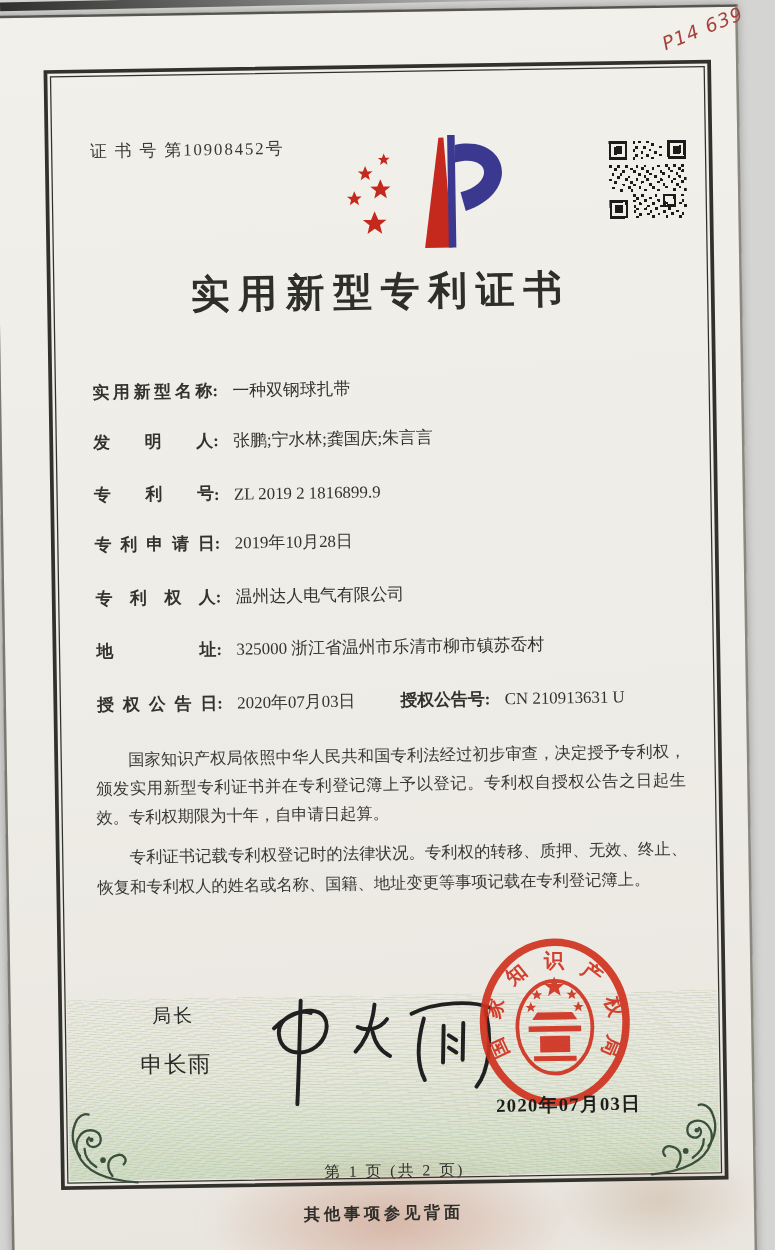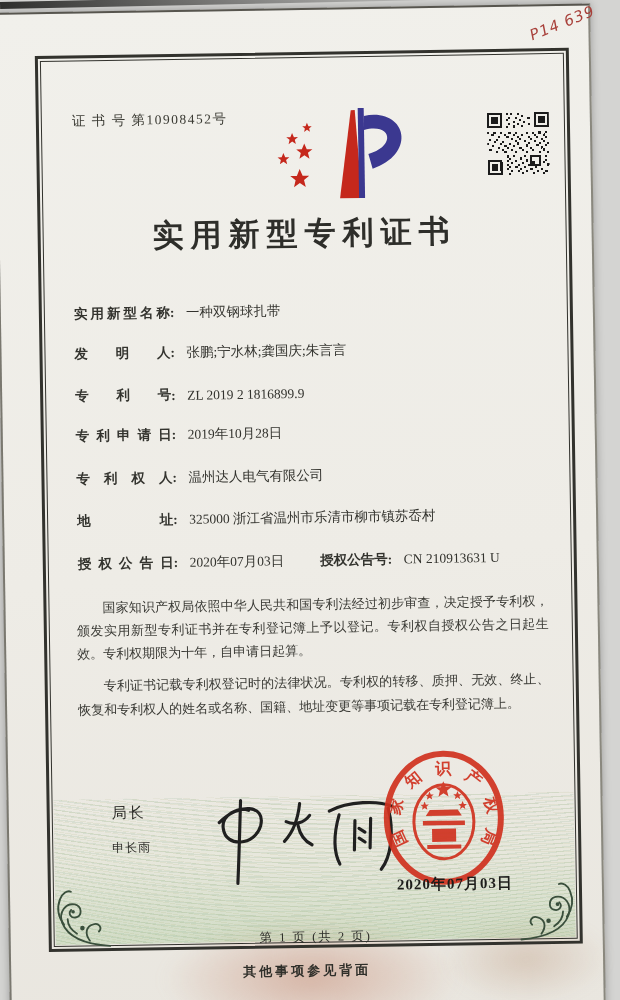--- a/index.html
+++ b/index.html
@@ -43,22 +43,22 @@
   .r1{top:247px}.r2{top:287px}.r3{top:329px}.r4{top:369px}.r5{top:412px}.r6{top:454px}.r7{top:497px}
   .flabel{display:inline-block;width:96px;text-align:justify;text-align-last:justify;font-weight:600;vertical-align:bottom;}
   .sep{display:inline-block;width:10px;font-weight:600;}
   .fval{margin-left:6px;font-weight:500;}
   .g2{margin-left:36px;font-weight:600;}
 
   .legal{position:absolute;left:30px;width:472px;top:538px;font-size:13px;line-height:1.78;
          text-align:justify;color:#3a3a35;}
   .legal p{margin:0 0 9px 0;text-indent:2em;}
 
-  .signer-title{position:absolute;left:62px;top:746px;font-size:15px;color:#2b2b27;letter-spacing:2px;}
-  .signer-name{position:absolute;left:62px;top:782px;font-size:12px;color:#2b2b27;letter-spacing:1px;}
+  .signer-title{position:absolute;left:72px;top:746px;font-size:15px;color:#2b2b27;letter-spacing:2px;}
+  .signer-name{position:absolute;left:62px;top:782px;font-size:18px;color:#2b2b27;letter-spacing:1px;}
   .signature{position:absolute;left:132px;top:736px;width:236px;height:100px;}
 
   .seal{position:absolute;left:319px;top:687px;width:150px;height:160px;}
   .seal-date{position:absolute;left:346px;top:822px;font-size:15px;font-weight:700;letter-spacing:1px;color:#1d1d1b;}
 
   .pageinfo{position:absolute;left:0;right:0;top:874px;text-align:center;font-size:12.5px;letter-spacing:2px;color:#2e2e2a;}
   .backnote{position:absolute;left:0;right:0;top:952px;text-align:center;font-size:13px;font-weight:600;
             letter-spacing:3px;color:#2f2f2a;}
 
   .hand-note{position:absolute;left:528px;top:14px;transform:rotate(-22deg);color:#a8403a;

